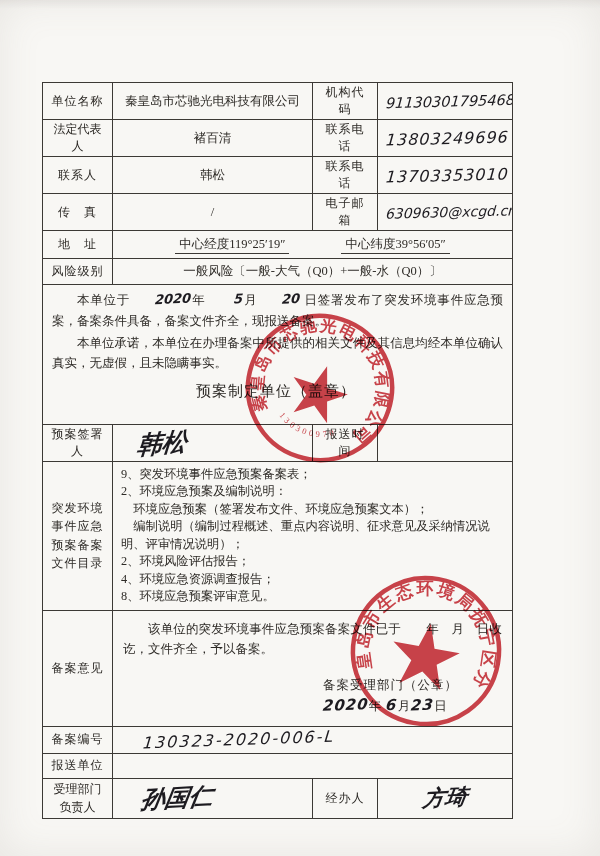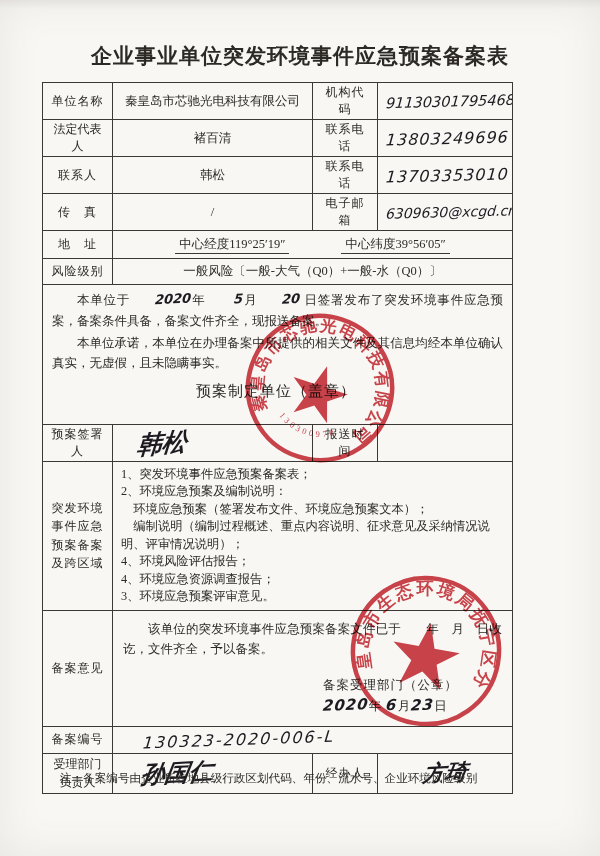--- a/index.html
+++ b/index.html
@@ -73,21 +73,20 @@
     pointer-events:none;
   }
   .stamp1{left:241px;top:309px;transform:rotate(18deg);}
   .stamp2{left:347px;top:572px;transform:rotate(10deg);}
 </style>
 </head>
 <body>
 
 <div class="paper">
 
-  <div class="title">企业事业单位突发环境事件应急预案备案表</div>
 
   <table class="form">
     <colgroup>
         <col style="width:70px">
         <col style="width:200px">
         <col style="width:65px">
         <col style="width:135px">
       </colgroup>
 
     <tbody>
@@ -148,64 +147,67 @@
       <td class="val val-left" style="padding-left:24px"><span class="hw hw-sig">韩松</span></td>
       <td class="lbl">报送时间</td>
       <td class="val"></td>
     </tr>
 
     <tr style="height:116px">
       <td class="lbl lbl-multiline">
         <div>突发环境</div>
         <div>事件应急</div>
         <div>预案备案</div>
-        <div>及跨区域</div>
+        <div>文件目录</div>
       </td>
       <td class="catalog-cell" colspan="3">
-        <div>1、突发环境事件应急预案备案表；</div>
+        <div>9、突发环境事件应急预案备案表；</div>
         <div>2、环境应急预案及编制说明：</div>
         <div class="sub">环境应急预案（签署发布文件、环境应急预案文本）；</div>
         <div class="sub">编制说明（编制过程概述、重点内容说明、征求意见及采纳情况说明、评审情况说明）；</div>
-        <div>4、环境风险评估报告；</div>
+        <div>2、环境风险评估报告；</div>
         <div>4、环境应急资源调查报告；</div>
-        <div>3、环境应急预案评审意见。</div>
+        <div>8、环境应急预案评审意见。</div>
       </td>
     </tr>
 
     <tr style="height:116px">
       <td class="lbl">备案意见</td>
       <td class="review-cell" colspan="3">
         <p>该单位的突发环境事件应急预案备案文件已于　　年　月　日收讫，文件齐全，予以备案。</p>
         <div class="review-office">
           <div>备案受理部门（公章）</div>
           <div class="review-date"><span class="hw hw-date">2020</span><span>年</span> <span class="hw hw-date">6</span><span>月</span><span class="hw hw-date">23</span><span>日</span></div>
         </div>
       </td>
     </tr>
 
     <tr style="height:27px">
       <td class="lbl">备案编号</td>
       <td class="val val-left" colspan="3" style="padding-left:30px"><span class="hw hw-no">130323-2020-006-L</span></td>
     </tr>
 
+    <tr style="height:25px">
+      <td class="lbl">报送单位</td>
+      <td class="val" colspan="3"></td>
+    </tr>
 
     <tr style="height:34px">
       <td class="lbl lbl-multiline" style="letter-spacing:0">
         <div>受理部门</div>
         <div>负责人</div>
       </td>
       <td class="val val-left" style="padding-left:28px"><span class="hw hw-sig2">孙国仁</span></td>
       <td class="lbl">经办人</td>
       <td class="val"><span class="hw hw-sig2" style="font-size:22px">方琦</span></td>
     </tr>
   </tbody>
     </table>
 
   <div class="note">
-    <div class="n1">注：备案编号由企业所在地县级行政区划代码、年份、流水号、企业环境风险级别</div>
   </div>
 
   <svg class="stamp stamp1" width="158" height="158" viewBox="0 0 158 158">
     <circle cx="79" cy="79" r="72" fill="none" stroke="#c4232c" stroke-width="4.5"></circle>
     <path id="sealArc1" d="M 32.3 111.7 A 57 57 0 1 1 125.7 111.7" fill="none"></path>
     <path id="sealArcB1" d="M 36.5 105 A 51 51 0 0 0 121.5 105" fill="none"></path>
     <text font-size="16.5" fill="#c4232c" font-weight="bold" letter-spacing="2">
       <textPath href="#sealArc1" startOffset="50%" text-anchor="middle">秦皇岛市芯驰光电科技有限公司</textPath>
     </text>
     <path fill="#c4232c" d="M79,56 L85.8,76.7 L107.5,76.7 L89.9,89.6 L96.6,110.3 L79,97.5 L61.4,110.3 L68.1,89.6 L50.5,76.7 L72.2,76.7 Z"></path>

